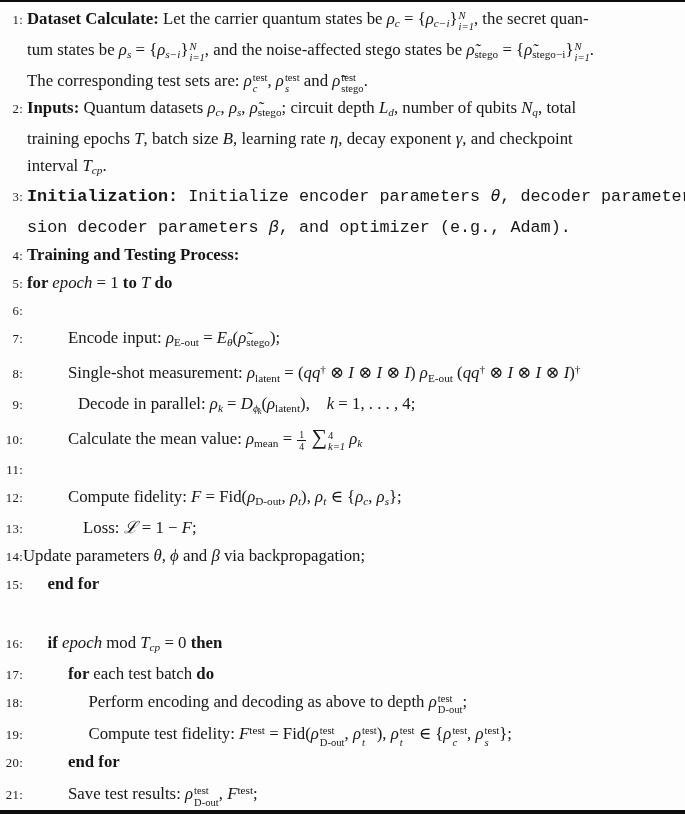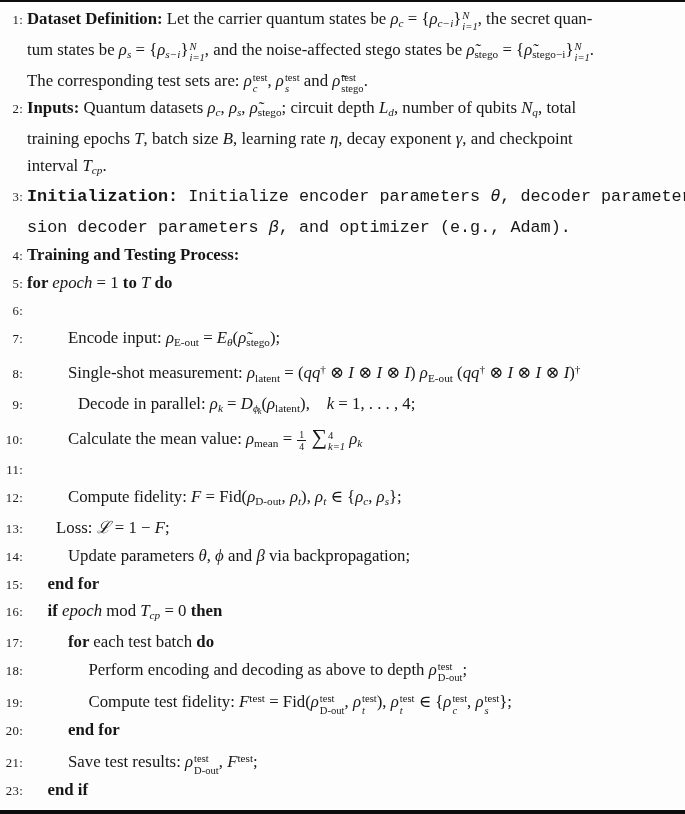--- a/index.html
+++ b/index.html
@@ -41,21 +41,21 @@
   .frc .den { border-top:1px solid currentColor; padding:0 2px; }
   .bigop { font-size:130%; line-height:1; }
 </style>
 </head>
 <body>
 
 <div class="algorithm-box">
   <div>
       <div class="alg-line">
         <span class="num">1:</span>
-        <span class="content" style="margin-left: 4px;"><span class="b">Dataset Definition:</span><span> Let the carrier quantum states be </span><span class="it">ρ</span><span class="sb it">c</span><span> = {</span><span class="it">ρ</span><span class="sb it">c−i</span><span>}</span><span class="stk">
+        <span class="content" style="margin-left: 4px;"><span class="b">Dataset Calculate:</span><span> Let the carrier quantum states be </span><span class="it">ρ</span><span class="sb it">c</span><span> = {</span><span class="it">ρ</span><span class="sb it">c−i</span><span>}</span><span class="stk">
             <span class="s-sup it">N</span>
             <span class="s-sub it">i=1</span>
           </span><span>, the secret quan-</span><br><span>tum states be </span><span class="it">ρ</span><span class="sb it">s</span><span> = {</span><span class="it">ρ</span><span class="sb it">s−i</span><span>}</span><span class="stk">
             <span class="s-sup it">N</span>
             <span class="s-sub it">i=1</span>
           </span><span>, and the noise-affected stego states be </span><span class="it">ρ̃</span><span class="sb">stego</span><span> = {</span><span class="it">ρ̃</span><span class="sb">stego−i</span><span>}</span><span class="stk">
             <span class="s-sup it">N</span>
             <span class="s-sub it">i=1</span>
           </span><span>.</span><br><span>The corresponding test sets are: </span><span class="it">ρ</span><span class="stk">
             <span class="s-sup">test</span>
@@ -114,33 +114,33 @@
       </div>
       <div class="alg-line">
         <span class="num">11:</span>
       </div>
       <div class="alg-line">
         <span class="num">12:</span>
         <span class="content" style="margin-left: 45px;"><span>Compute fidelity: </span><span class="it">F</span><span> = Fid(</span><span class="it">ρ</span><span class="sb">D-out</span><span>, </span><span class="it">ρ</span><span class="sb it">t</span><span>), </span><span class="it">ρ</span><span class="sb it">t</span><span> ∈ {</span><span class="it">ρ</span><span class="sb it">c</span><span>, </span><span class="it">ρ</span><span class="sb it">s</span><span>};</span></span>
       </div>
       <div class="alg-line">
         <span class="num">13:</span>
-        <span class="content" style="margin-left: 33px;"><span>Loss: </span><span class="it">ℒ</span><span> = 1 − </span><span class="it">F</span><span>;</span></span>
+        <span class="content" style="margin-left: 60px;"><span>Loss: </span><span class="it">ℒ</span><span> = 1 − </span><span class="it">F</span><span>;</span></span>
       </div>
       <div class="alg-line">
         <span class="num">14:</span>
-        <span class="content" style="margin-left: 45px;"><span>Update parameters </span><span class="it">θ</span><span>, </span><span class="it">ϕ</span><span> and </span><span class="it">β</span><span> via backpropagation;</span></span>
+        <span class="content" style=""><span>Update parameters </span><span class="it">θ</span><span>, </span><span class="it">ϕ</span><span> and </span><span class="it">β</span><span> via backpropagation;</span></span>
       </div>
       <div class="alg-line">
         <span class="num">15:</span>
         <span class="content" style="margin-left: 24.5px;"><span class="b">end for</span></span>
       </div>
       <div class="alg-line">
         <span class="num">16:</span>
-        <span class="content" style="margin-left: 24.5px;"><span class="b">if </span><span class="it">epoch</span><span> mod </span><span class="it">T</span><span class="sb it">cp</span><span> = 0 </span><span class="b">then</span></span>
+        <span class="content" style="margin-left: 24.5px; margin-top: 32px;"><span class="b">if </span><span class="it">epoch</span><span> mod </span><span class="it">T</span><span class="sb it">cp</span><span> = 0 </span><span class="b">then</span></span>
       </div>
       <div class="alg-line">
         <span class="num">17:</span>
         <span class="content" style="margin-left: 45px; text-align: right;"><span class="b">for </span><span>each test batch </span><span class="b">do</span></span>
       </div>
       <div class="alg-line">
         <span class="num">18:</span>
         <span class="content" style="margin-left: 65.5px;"><span>Perform encoding and decoding as above to depth </span><span class="it">ρ</span><span class="stk">
             <span class="s-sup">test</span>
             <span class="s-sub">D-out</span>

